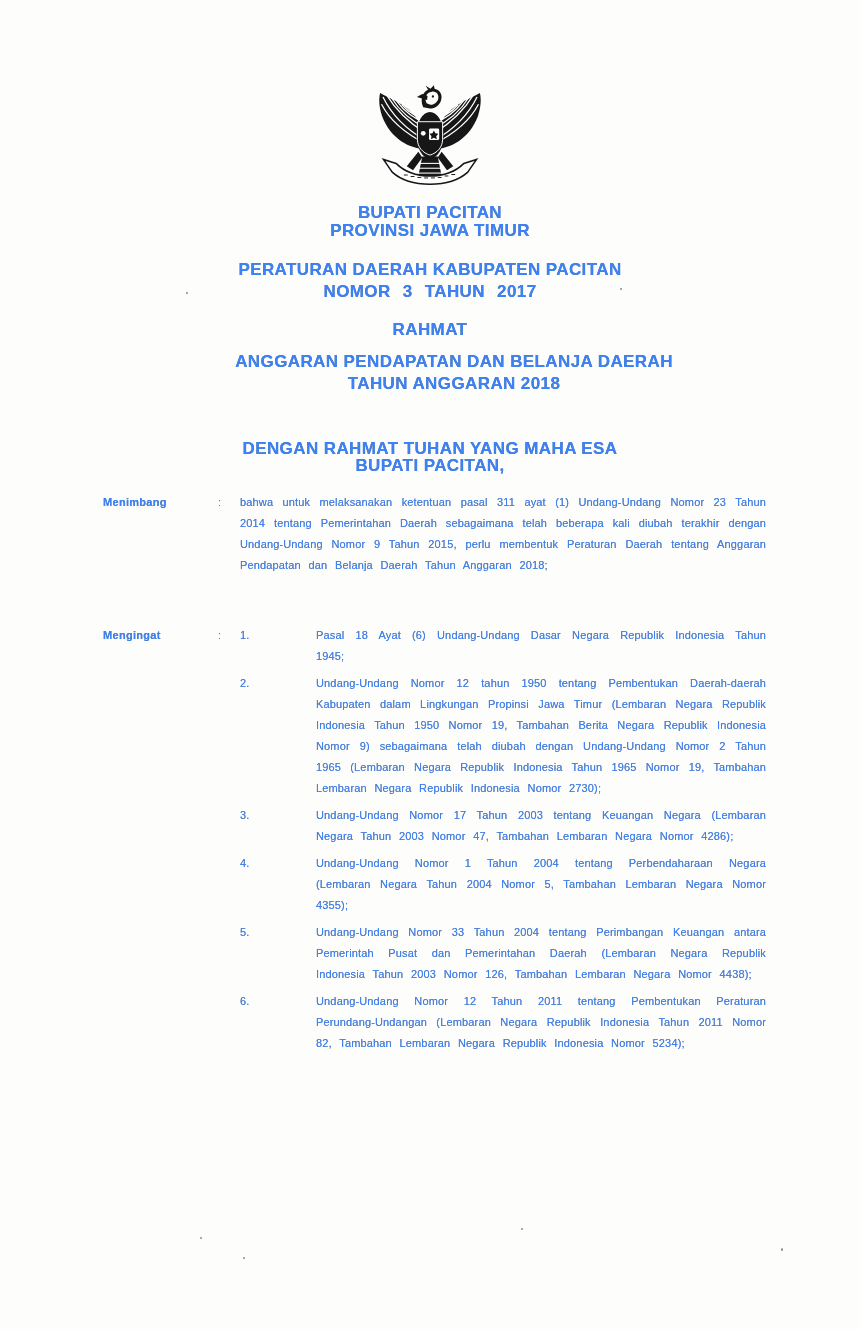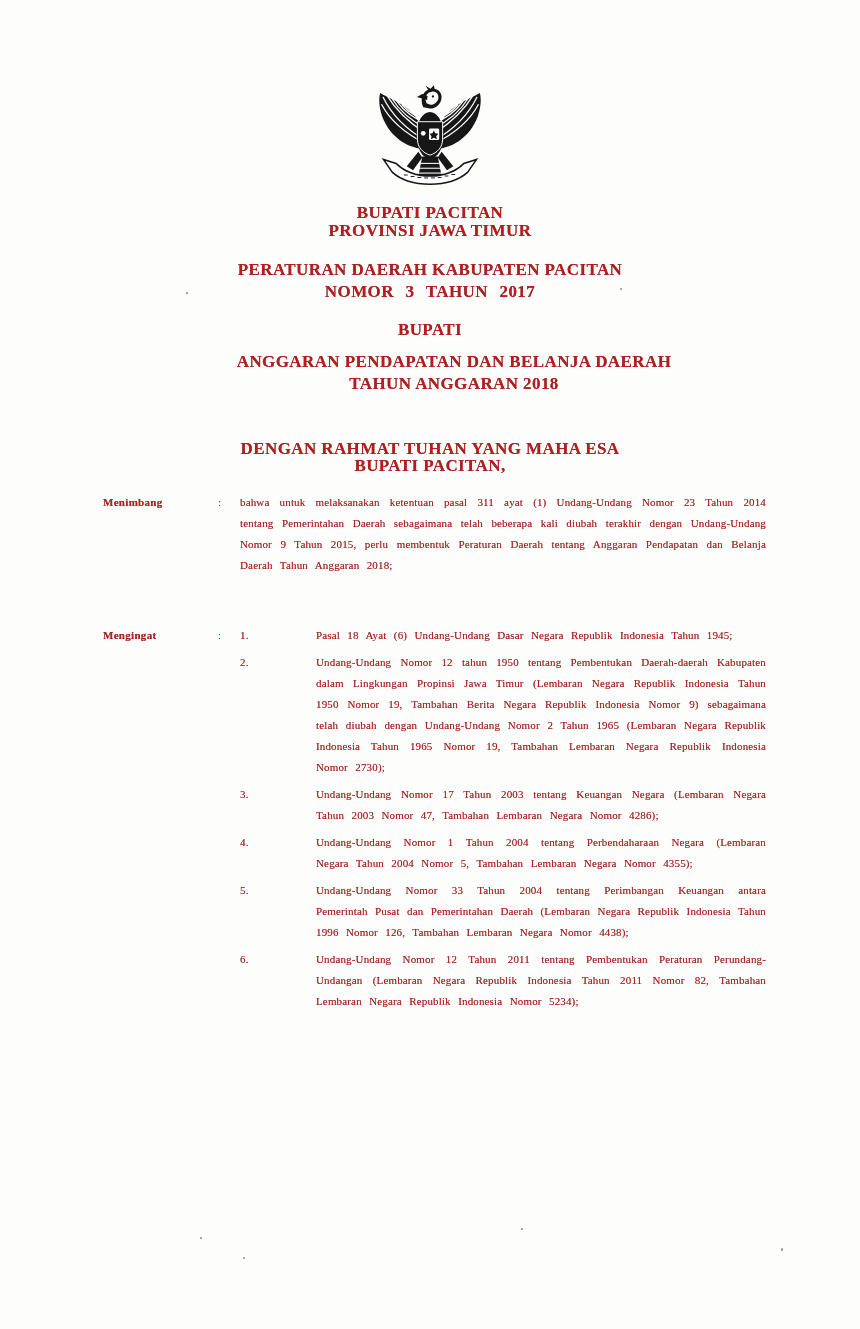--- a/index.html
+++ b/index.html
@@ -1,22 +1,22 @@
 <!DOCTYPE html>
 <html><head>
 <meta charset="utf-8">
 <style>
   html, body { margin: 0; padding: 0; background: #ffffff; }
   .page {
     position: relative;
     width: 860px;
     height: 1329px;
     background: #fdfdfc;
-    font-family: Liberation Serif, serif;
-    color: #b91c1c;
+    font-family: Liberation Sans, sans-serif;
+    color: #3b82f6;
     overflow: hidden;
   }
   .center { text-align: center; width: 100%; position: absolute; left: 0; }
 
   .emblem-wrap {
     position: absolute;
     top: 84px;
     left: 0;
     width: 100%;
     display: flex;
@@ -156,21 +156,21 @@
   <div class="center h letterhead">
     <div>BUPATI PACITAN</div>
     <div>PROVINSI JAWA TIMUR</div>
   </div>
 
   <div class="center h title-block">
     <div>PERATURAN DAERAH KABUPATEN PACITAN</div>
     <div class="nomor-line">NOMOR 3 TAHUN 2017</div>
   </div>
 
-  <div class="center h tentang-line">BUPATI</div>
+  <div class="center h tentang-line">RAHMAT</div>
 
   <div class="center h subject-block">
     <div>ANGGARAN PENDAPATAN DAN BELANJA DAERAH</div>
     <div>TAHUN ANGGARAN 2018</div>
   </div>
 
   <div class="center h invocation-line">DENGAN RAHMAT TUHAN YANG MAHA ESA</div>
 
   <div class="center h issuer-line">BUPATI PACITAN,</div>
 
@@ -195,21 +195,21 @@
       <li class="legal-item">
         <span class="no">3.</span>
         <span class="txt">Undang-Undang Nomor 17 Tahun 2003 tentang Keuangan Negara (Lembaran Negara Tahun 2003 Nomor 47, Tambahan Lembaran Negara Nomor 4286);</span>
       </li>
       <li class="legal-item">
         <span class="no">4.</span>
         <span class="txt">Undang-Undang Nomor 1 Tahun 2004 tentang Perbendaharaan Negara (Lembaran Negara Tahun 2004 Nomor 5, Tambahan Lembaran Negara Nomor 4355);</span>
       </li>
       <li class="legal-item">
         <span class="no">5.</span>
-        <span class="txt">Undang-Undang Nomor 33 Tahun 2004 tentang Perimbangan Keuangan antara Pemerintah Pusat dan Pemerintahan Daerah (Lembaran Negara Republik Indonesia Tahun 1996 Nomor 126, Tambahan Lembaran Negara Nomor 4438);</span>
+        <span class="txt">Undang-Undang Nomor 33 Tahun 2004 tentang Perimbangan Keuangan antara Pemerintah Pusat dan Pemerintahan Daerah (Lembaran Negara Republik Indonesia Tahun 2003 Nomor 126, Tambahan Lembaran Negara Nomor 4438);</span>
       </li>
       <li class="legal-item">
         <span class="no">6.</span>
         <span class="txt">Undang-Undang Nomor 12 Tahun 2011 tentang Pembentukan Peraturan Perundang-Undangan (Lembaran Negara Republik Indonesia Tahun 2011 Nomor 82, Tambahan Lembaran Negara Republik Indonesia Nomor 5234);</span>
       </li>
     </ol>
   </div>
 
   <div class="speck" style="left:186px; top:292px; width:2px; height:2px;"></div>
   <div class="speck" style="left:620px; top:288px; width:2px; height:2px;"></div>

